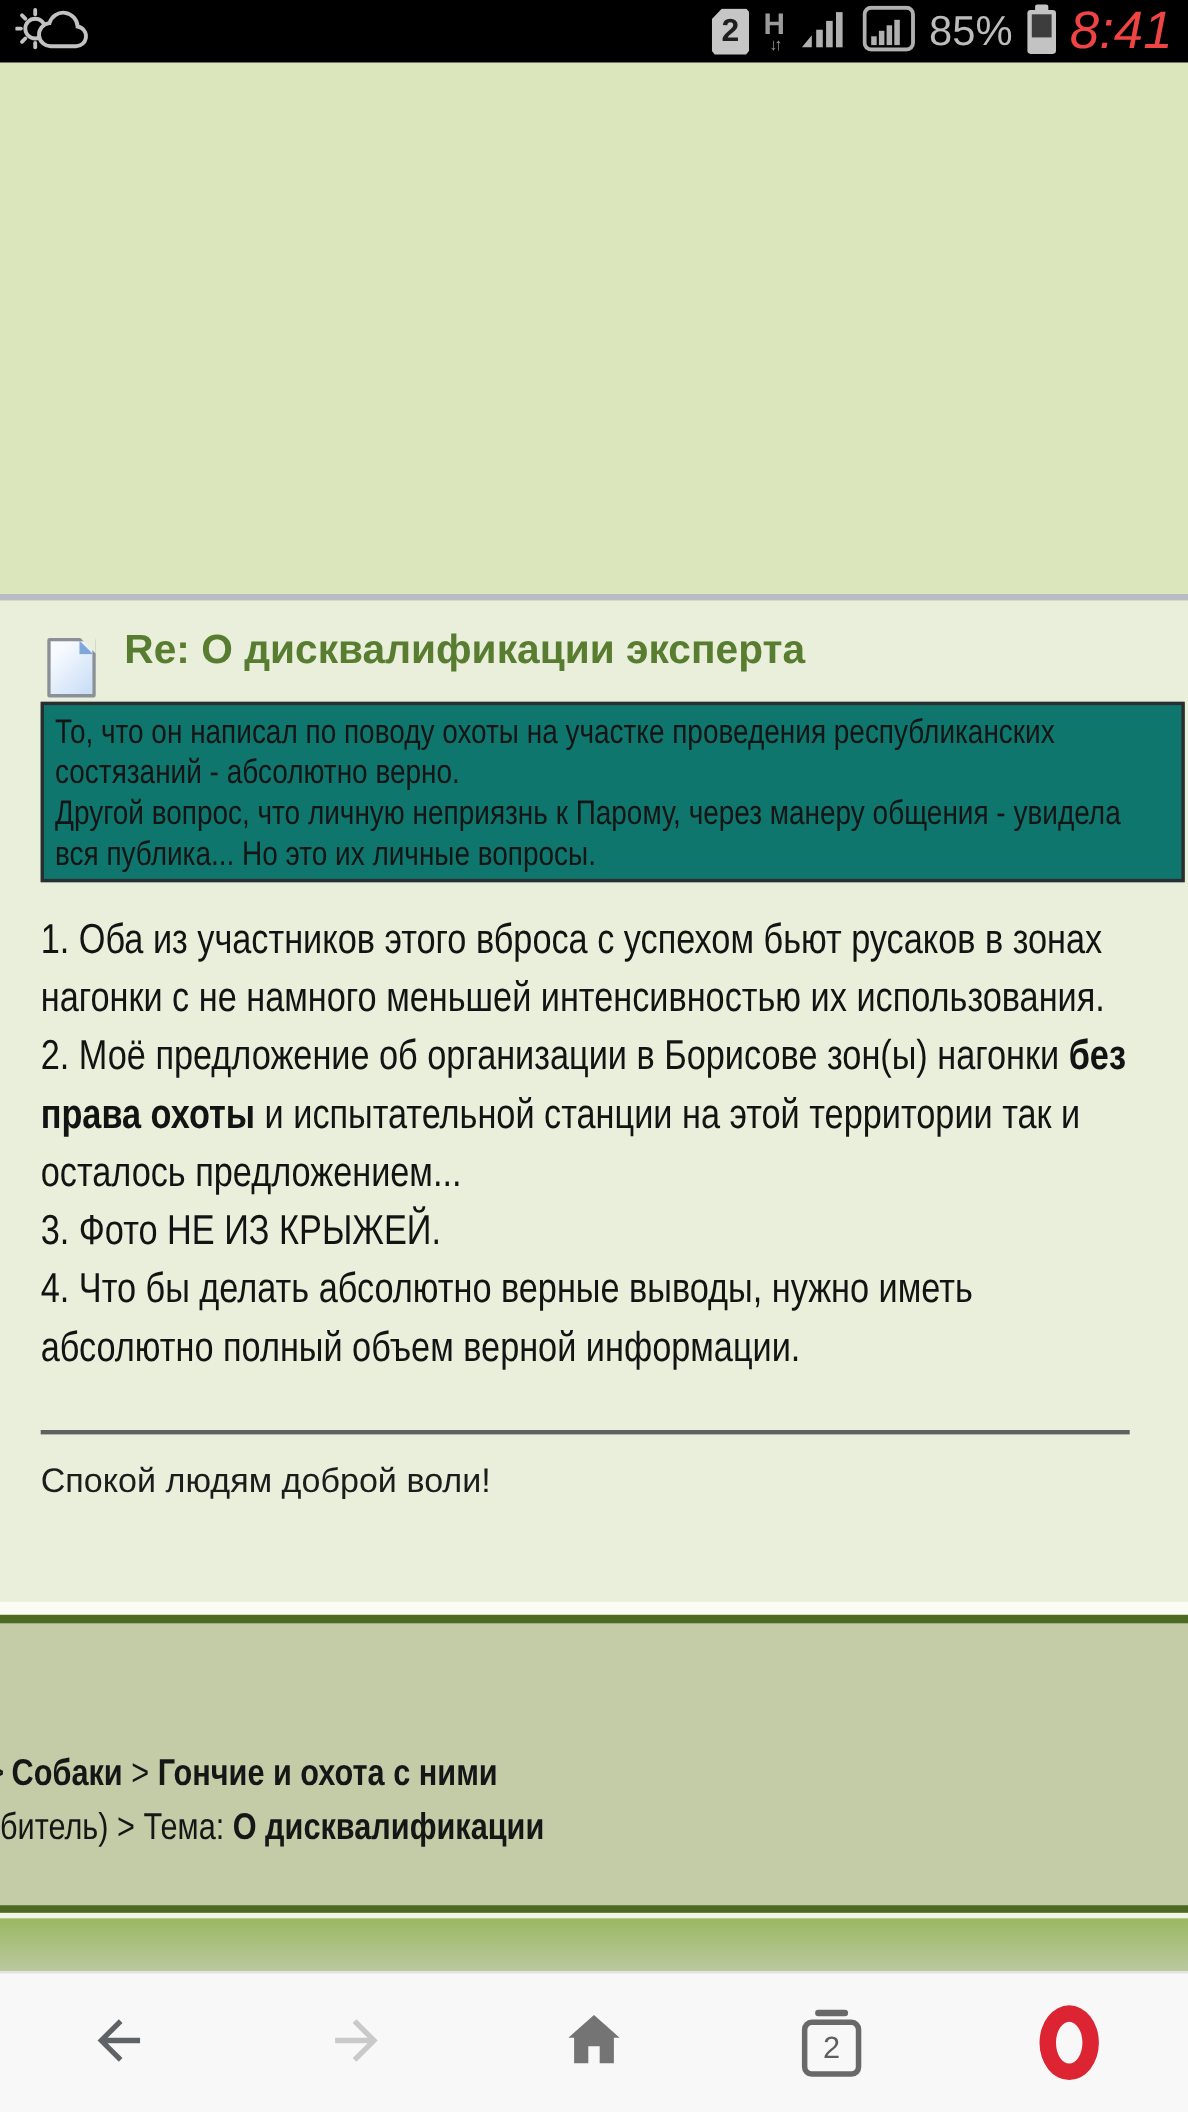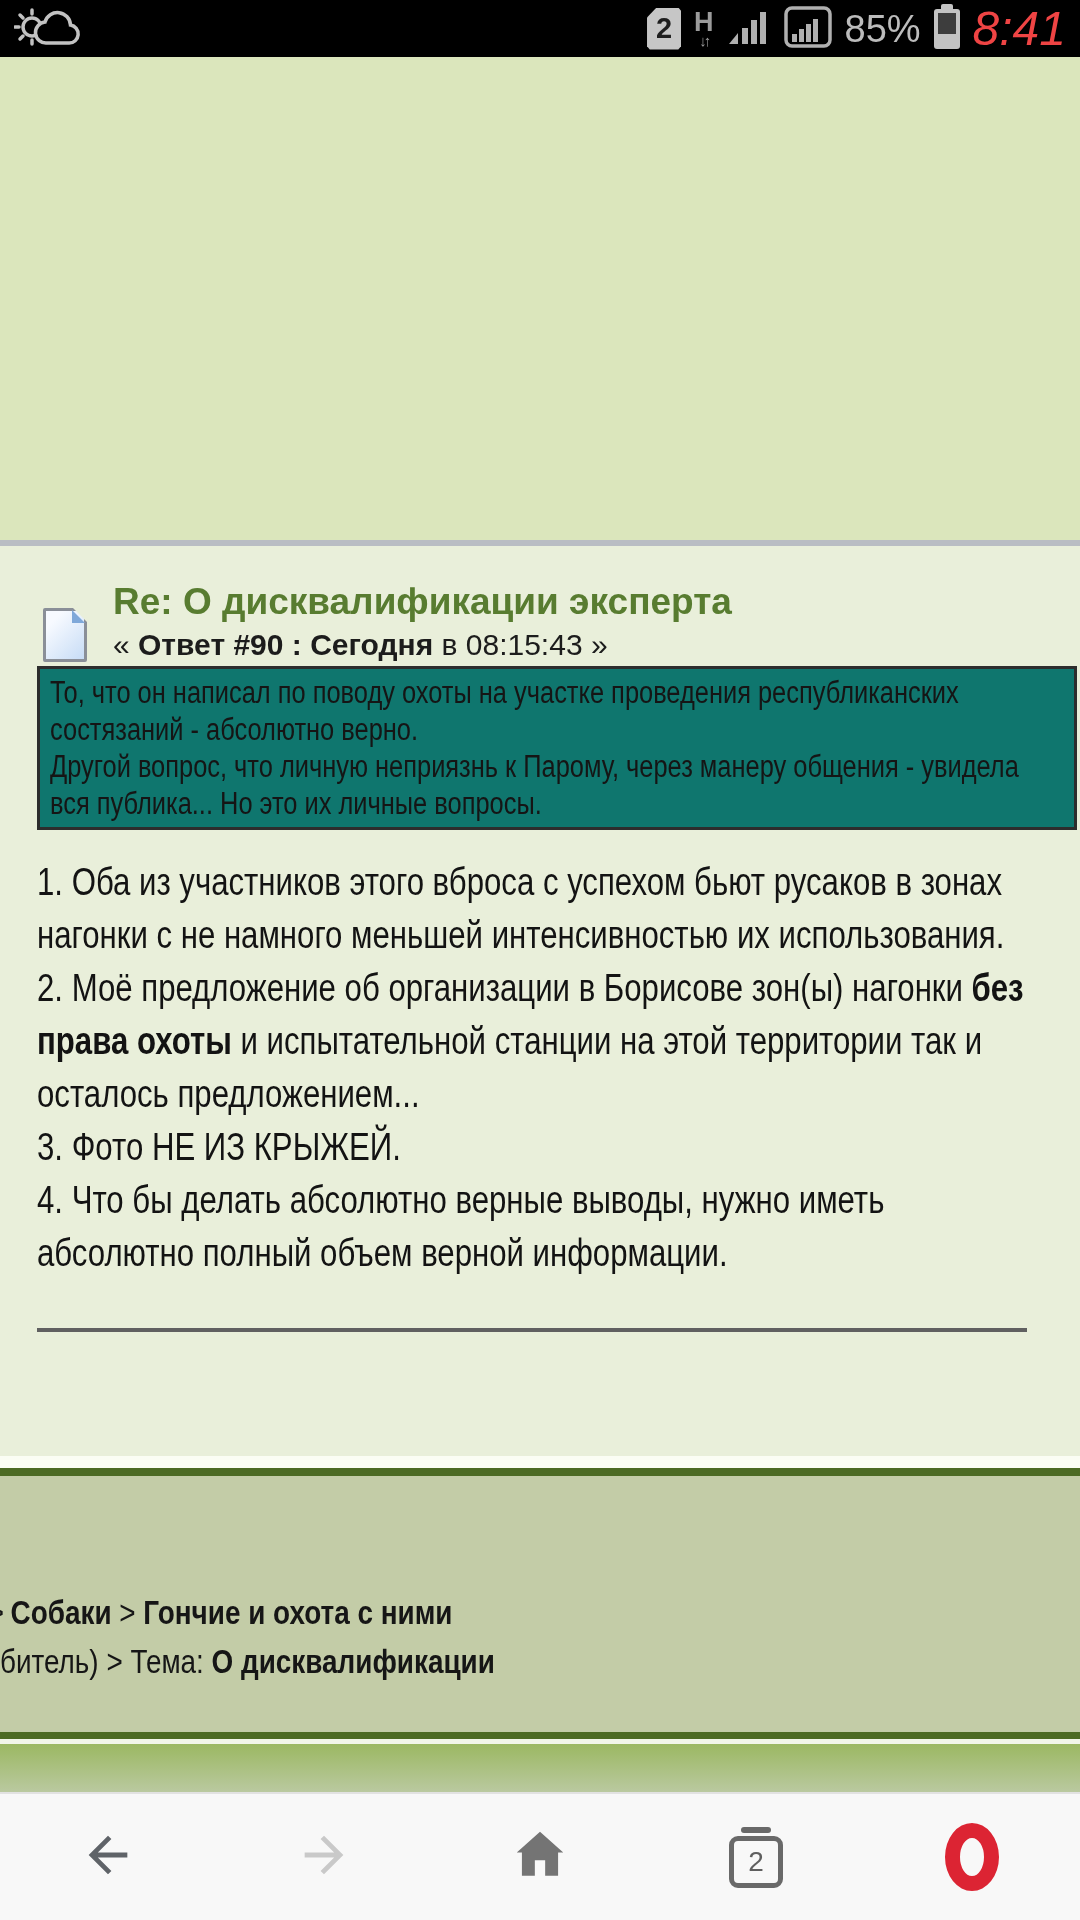--- a/index.html
+++ b/index.html
@@ -23,21 +23,21 @@
   .divider-gray{top:540px;height:6px;background:#b9bdc3;}
   .post{top:546px;height:910px;background:#e9efda;padding:0 37px;box-sizing:border-box;overflow:hidden;}
   .strip-white1{top:1456px;height:12px;background:#fbfdf4;}
   .line-green1{top:1468px;height:8px;background:#4c6a23;}
   .breadcrumb{top:1476px;height:256px;background:#c3cca7;overflow:hidden;}
   .line-green2{top:1732px;height:7px;background:#4c6a23;}
   .strip-white2{top:1739px;height:5px;background:#f1f5e8;}
   .gradbar{top:1744px;height:48px;background:linear-gradient(#9bb862,#bac9a0);}
   .navbar{top:1792px;height:128px;background:#f8f8f8;border-top:2px solid #e2e2e2;display:flex;align-items:center;box-sizing:border-box;}
   
-  .post-header{display:flex;margin-top:37px;align-items:flex-end;}
+  .post-header{display:flex;margin-top:26px;}
   .msg-icon{position:relative;width:38px;height:48px;margin:8px 26px 0 6px;background:linear-gradient(135deg,#f7faff 20%,#c7dcf6);border:3px solid #8a8f98;border-radius:2px;flex:0 0 auto;}
   .msg-icon .fold{position:absolute;top:-1px;right:-1px;width:13px;height:13px;background:#7fa8d9;clip-path:polygon(0 0,100% 100%,0 100%);}
   .msg-icon .foldcut{position:absolute;top:-3px;right:-3px;width:0;height:0;border-left:14px solid transparent;border-top:14px solid #e9efda;}
   .post-title{font-size:37px;font-weight:bold;color:#587c30;line-height:1.0;}
   .post-meta{font-size:30px;color:#1c1c1c;margin-top:8px;white-space:pre;}
   .quote-header{margin-top:38px;font-size:30px;font-weight:bold;color:#587c30;}
   .quote-box{margin-top:4px;margin-right:-34px;border:3px solid #2d2d2d;background:#0f766e;padding:5px 12px 5px 10px;overflow:hidden;}
   .quote-text{font-size:31px;line-height:37px;color:#151515;white-space:pre-line;}
   .post-body{margin-top:26px;font-size:38px;line-height:53px;color:#131313;white-space:pre-wrap;}
   .cond{transform:scaleX(0.82);transform-origin:0 0;width:121.9%;}
@@ -110,38 +110,38 @@
   <div class="band divider-gray"></div>
 
   <div class="band post">
     <div class="post-header">
       <span class="msg-icon">
           <span class="foldcut"></span>
           <span class="fold"></span>
         </span>
       <div>
         <div class="post-title">Re: О дисквалификации эксперта</div>
-        <div class="post-meta"><span>« </span><span class="b">Ответ #90 : Сегодня</span><span> в 08:15:43 »</span></div>
       </div>
     </div>
     <div class="quote-box">
       <div class="quote-text cond">То, что он написал по поводу охоты на участке проведения республиканских
 состязаний - абсолютно верно.
 Другой вопрос, что личную неприязнь к Парому, через манеру общения - увидела
 вся публика... Но это их личные вопросы.</div>
     </div>
     <div class="post-body cond"><span>1. Оба из участников этого вброса с успехом бьют русаков в зонах
 нагонки с не намного меньшей интенсивностью их использования.
 2. Моё предложение об организации в Борисове зон(ы) нагонки </span><span class="b">без
 права охоты</span><span> и испытательной станции на этой территории так и
 осталось предложением...
 3. Фото НЕ ИЗ КРЫЖЕЙ.
 4. Что бы делать абсолютно верные выводы, нужно иметь
 абсолютно полный объем верной информации.</span></div>
     <div class="sig-hr"></div>
+    <div class="signature">Спокой людям доброй воли!</div>
   </div>
 
   <div class="band strip-white1"></div>
   <div class="band line-green1"></div>
 
   <div class="band breadcrumb">
     <div class="bc-text">
       <div class="bc-line cond"><span class="clipped">&gt;</span><span><span class="b">Собаки</span><span> &gt; </span><span class="b">Гончие и охота с ними</span></span></div>
       <div class="bc-line cond"><span><span>битель) &gt; </span><span>Тема: </span><span class="b">О дисквалификации</span></span></div>
     </div>

